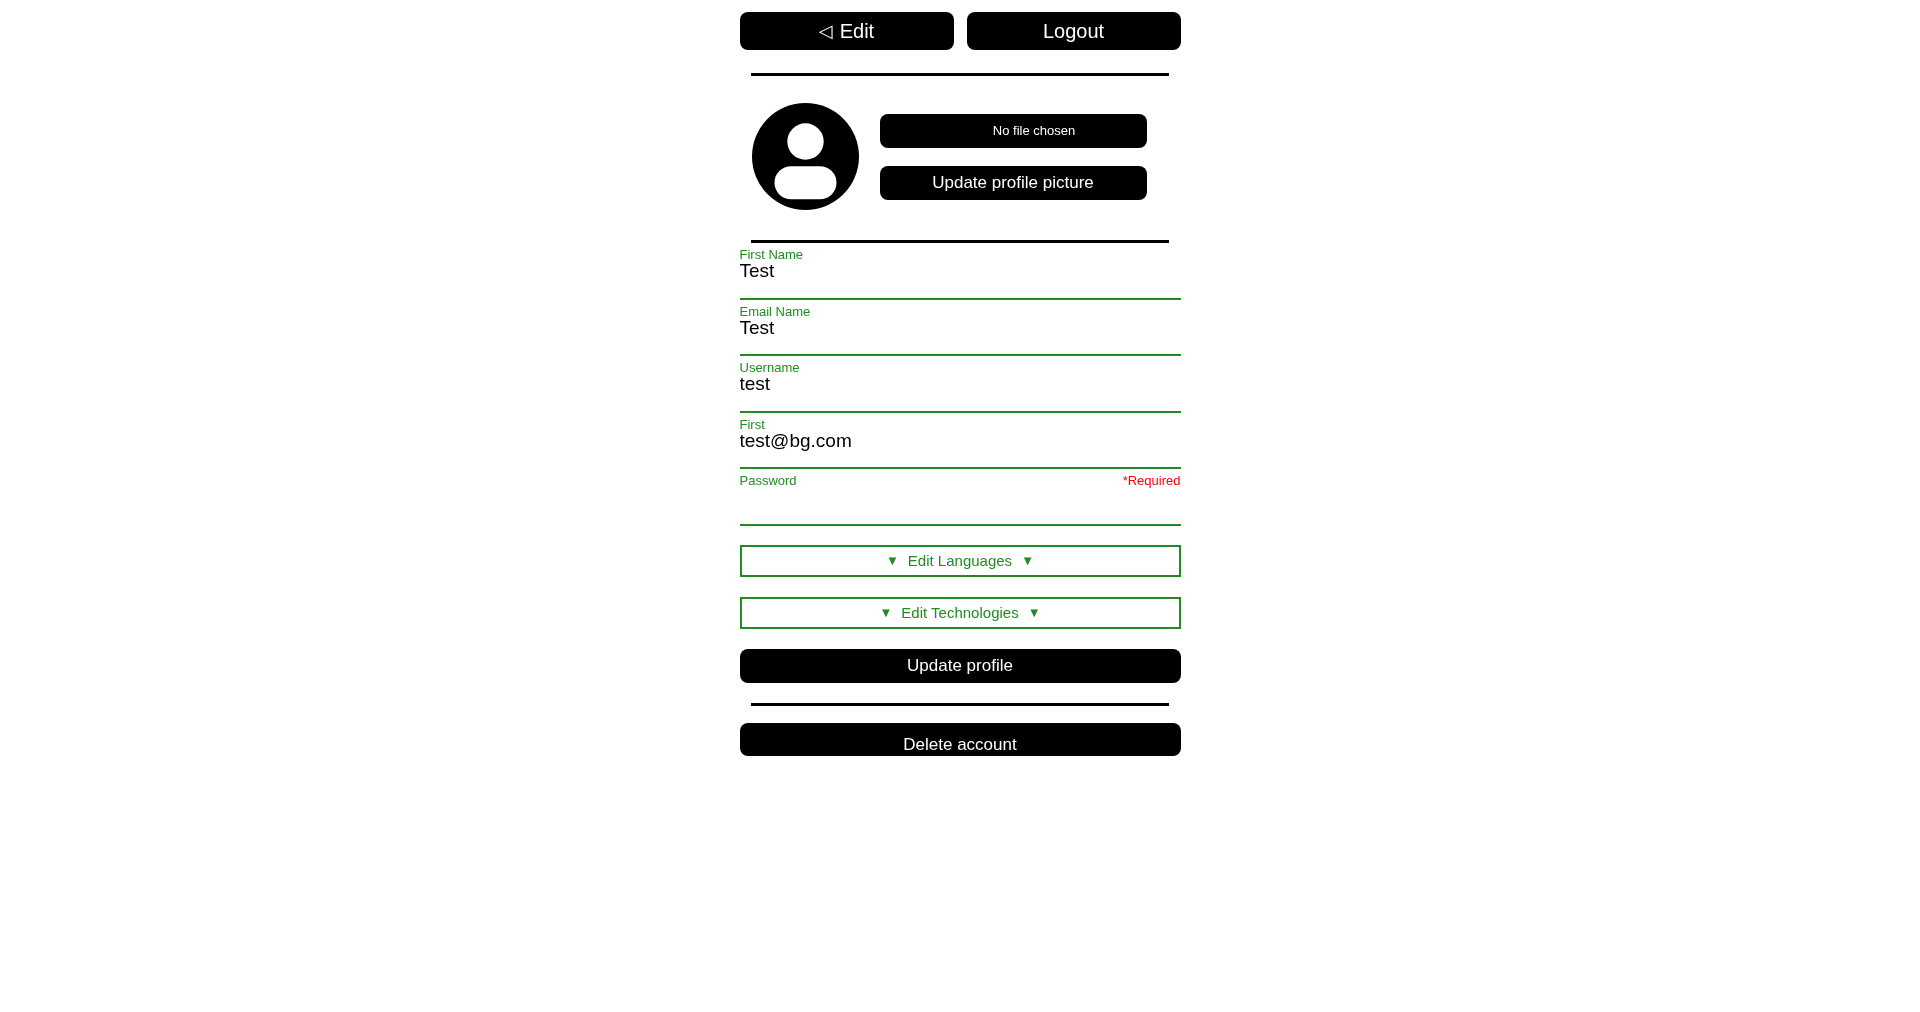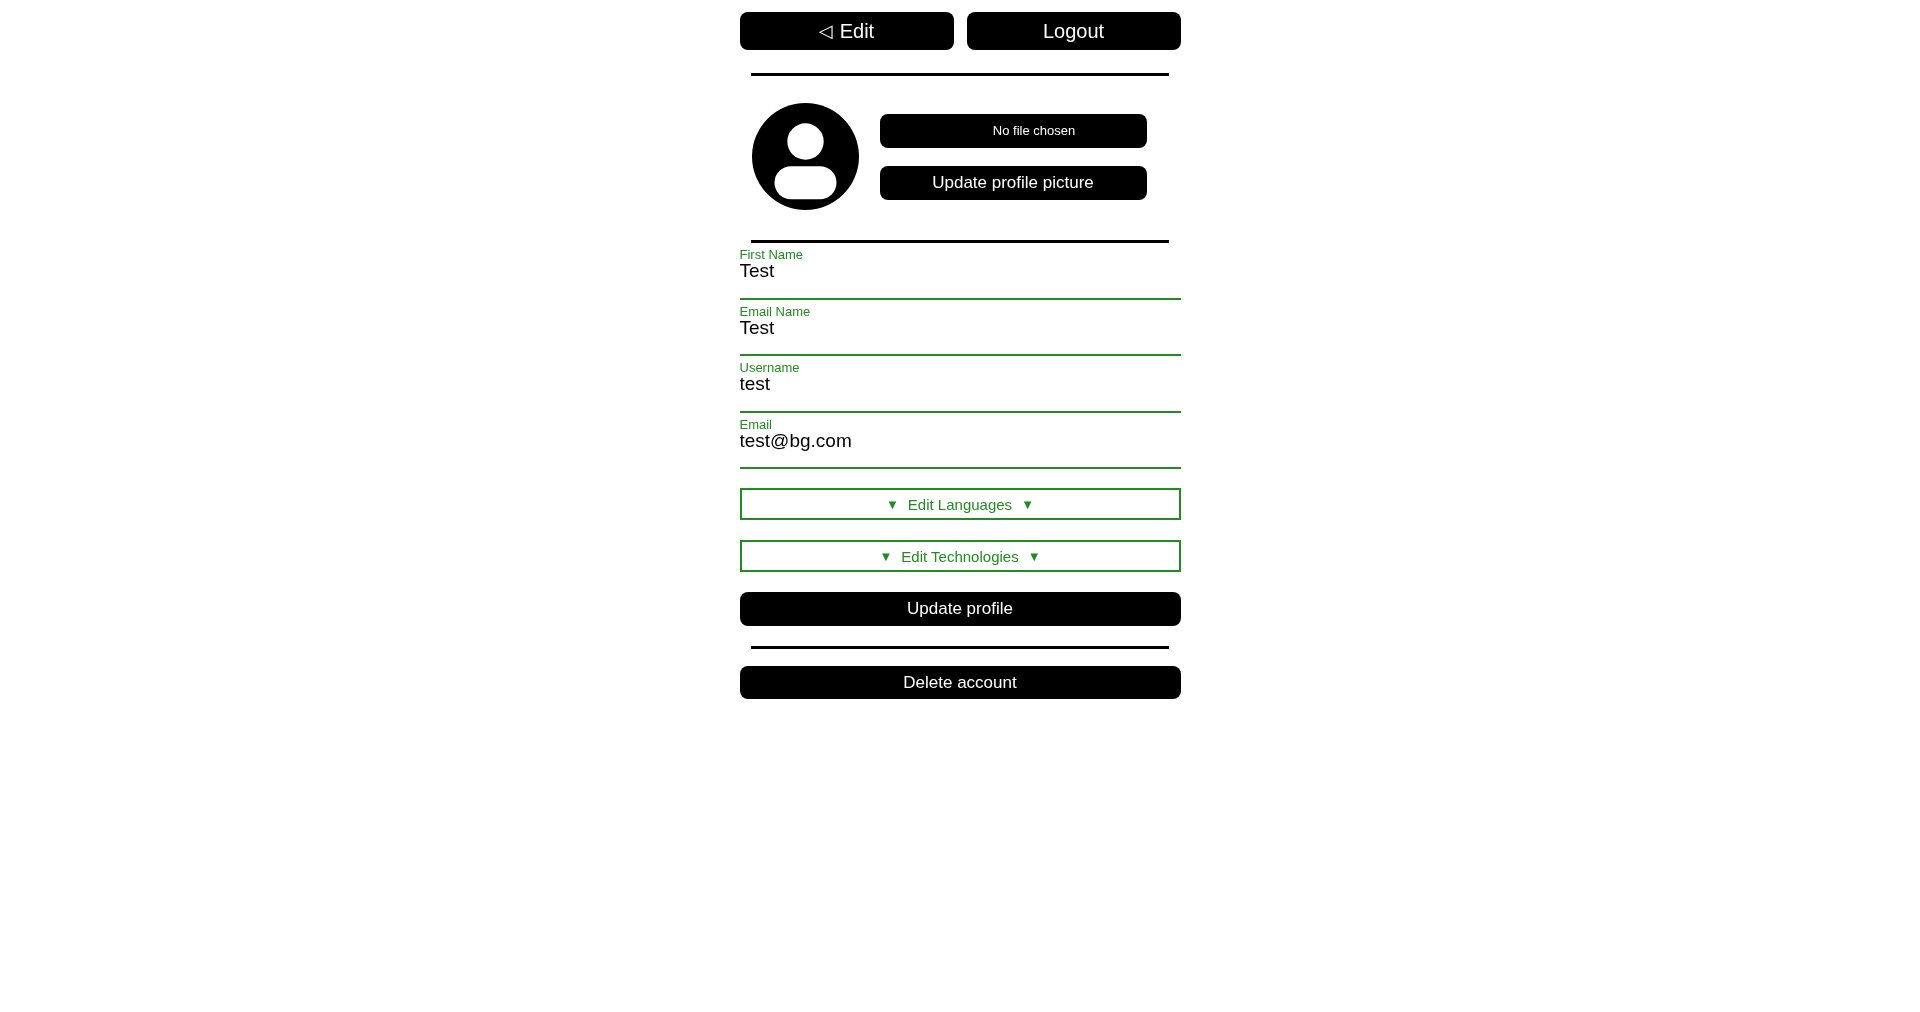--- a/index.html
+++ b/index.html
@@ -54,21 +54,21 @@
     width: 100%; margin-top: 19px; height: 32px;
     background: #fff; border: 2px solid var(--green); border-radius: 0;
     color: var(--green); font-size: 15px; font-family: inherit; cursor: pointer;
     display: flex; align-items: center; justify-content: center; gap: 9px;
   }
   .btn-outline .arrow { font-size: 13px; }
   .btn-outline + .btn-outline { margin-top: 20px; }
 
   .btn-update-profile { width: 100%; margin-top: 20px; height: 34px; font-size: 17px; }
   hr.divider-3 { margin-top: 20px; }
-  .btn-delete { width: 100%; margin-top: 17px; height: 33px; font-size: 17px; }
+  .btn-delete { width: 100%; margin-top: 17px; height: 33px; font-size: 17px; align-items: flex-end; }
 </style>
 </head>
 <body>
 
 <div class="container">
 
   <div class="top-row">
     <button class="btn-black">
       <span class="tri">◁</span>
       <span>Edit</span>
@@ -107,24 +107,31 @@
     <label class="field-label">Email Name</label>
     <input class="field-input" type="text" value="Test" style="">
   </div>
 
   <div class="field">
     <label class="field-label">Username</label>
     <input class="field-input" type="text" value="test" style="">
   </div>
 
   <div class="field">
-    <label class="field-label">Email</label>
+    <label class="field-label">First</label>
     <input class="field-input" type="text" value="test@bg.com" style="">
   </div>
 
+  <div class="field">
+    <div class="label-row">
+      <label class="field-label">Password</label>
+      <span class="required-note">*Required</span>
+    </div>
+    <input class="field-input" type="password" value="" style="">
+  </div>
 
   <button class="btn-outline">
     <span class="arrow">▼</span>
     <span>Edit Languages</span>
     <span class="arrow">▼</span>
   </button>
 
   <button class="btn-outline">
     <span class="arrow">▼</span>
     <span>Edit Technologies</span>

